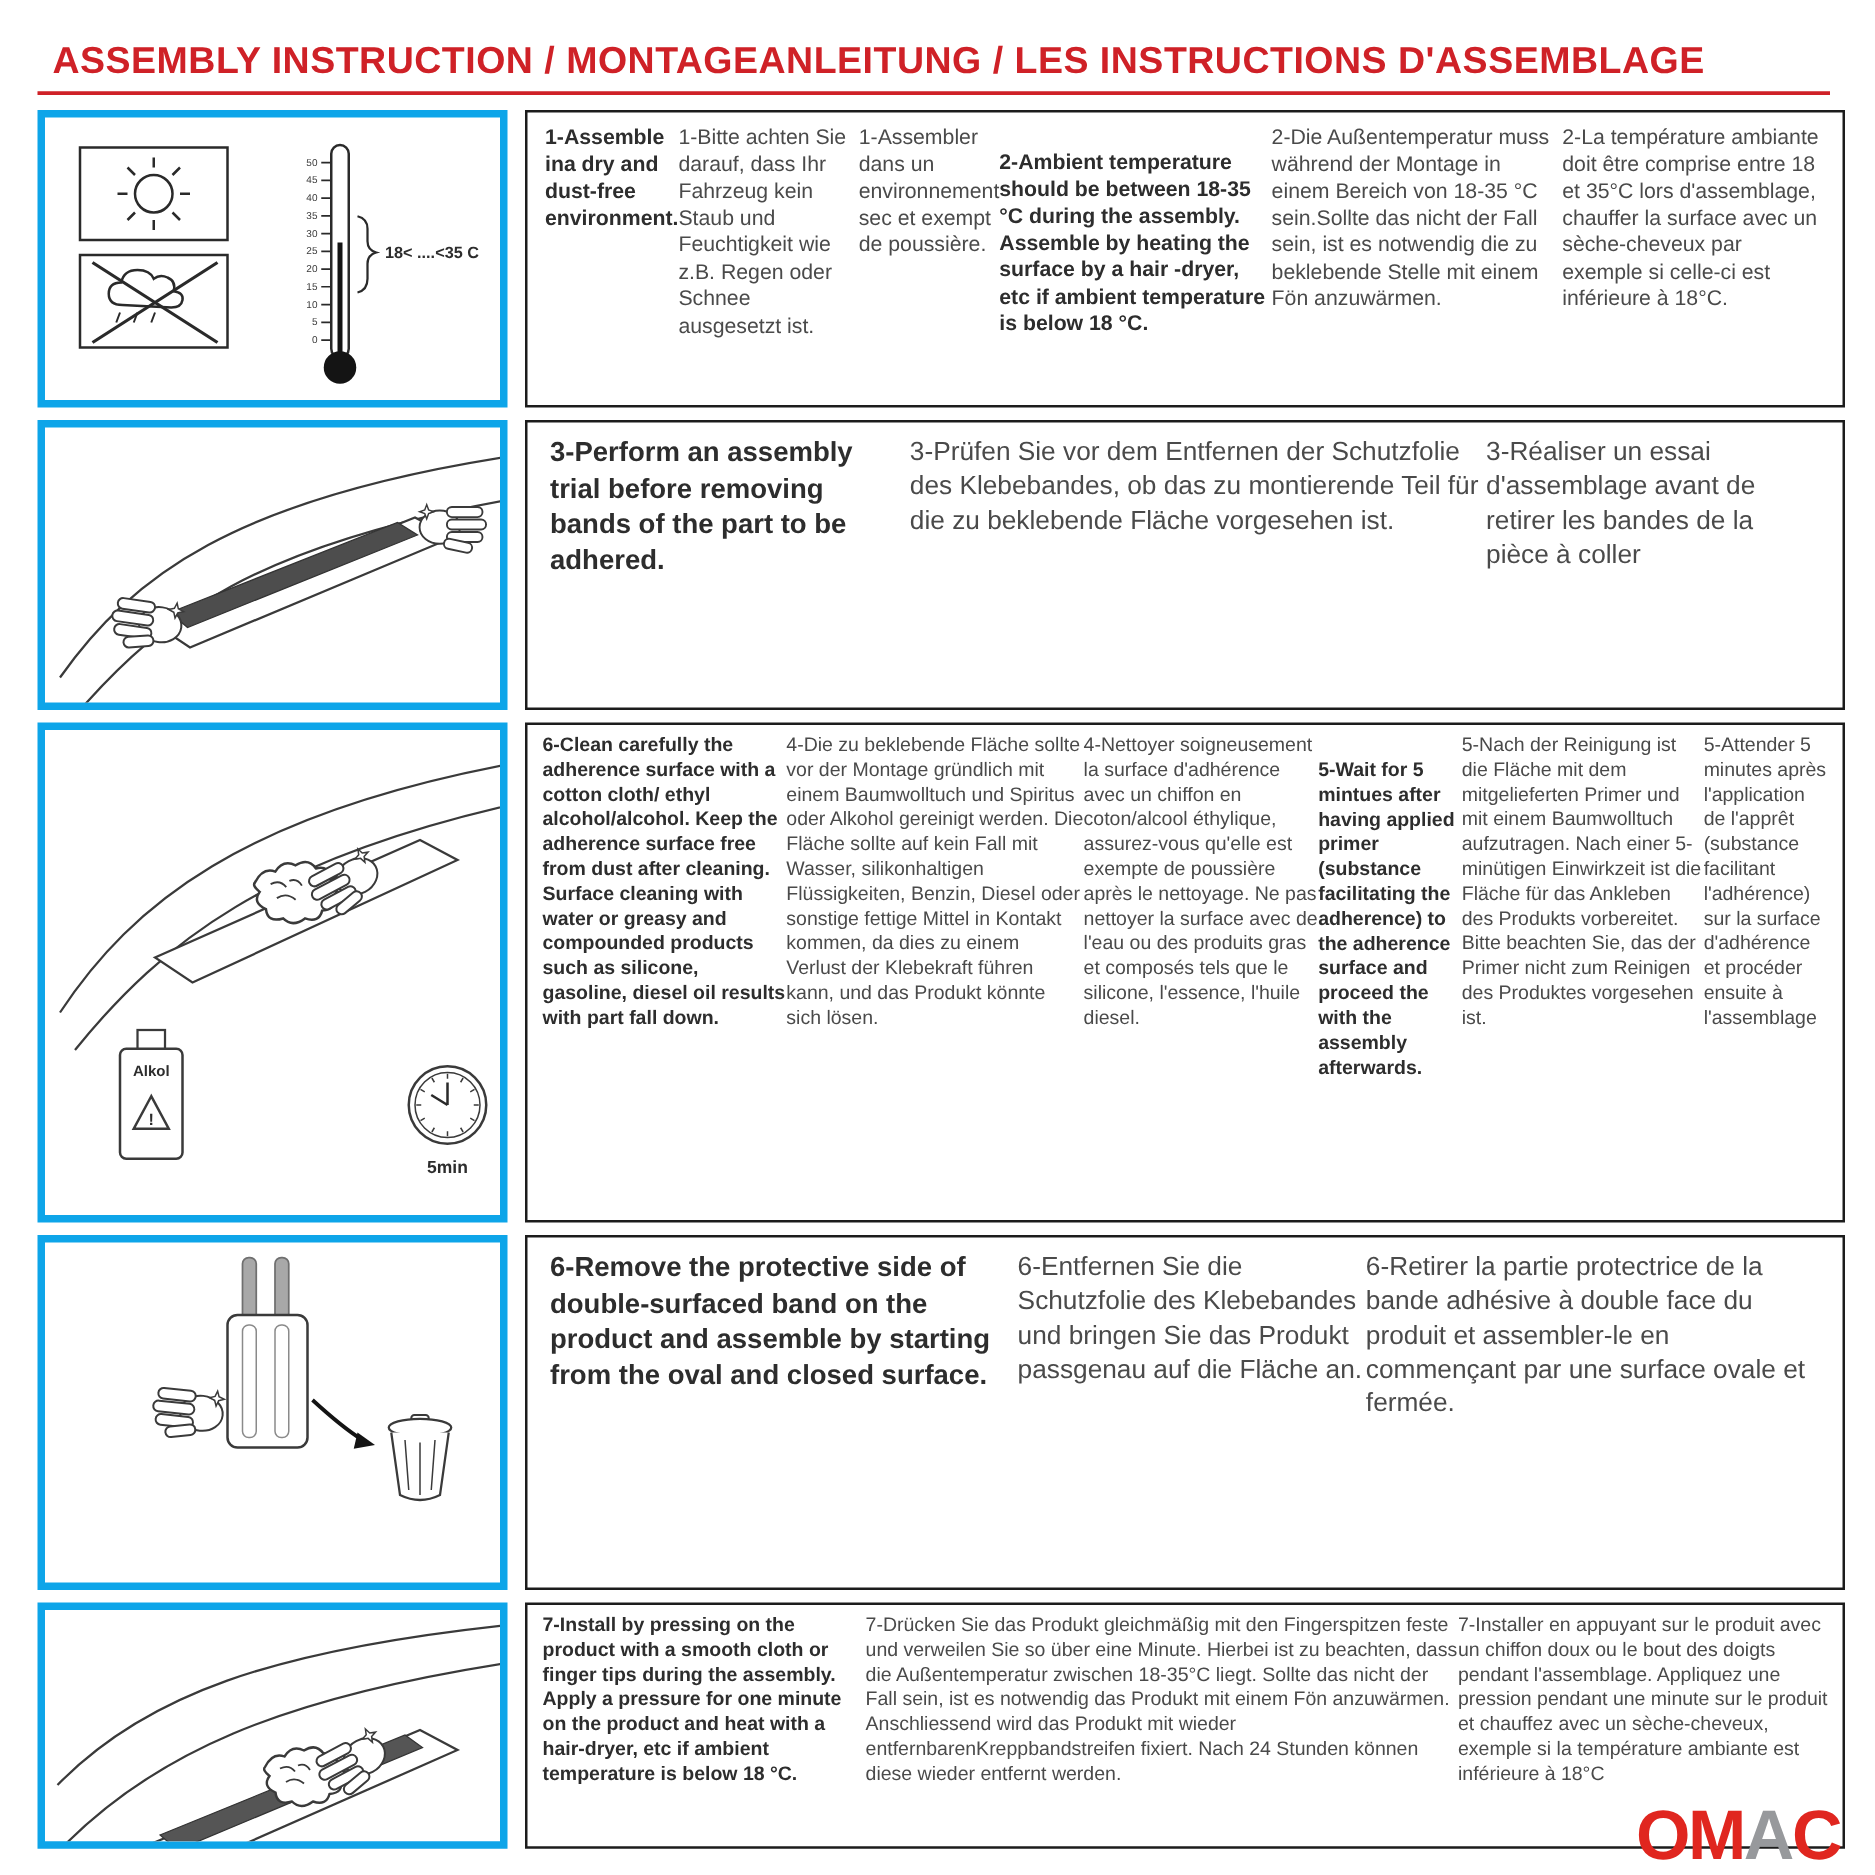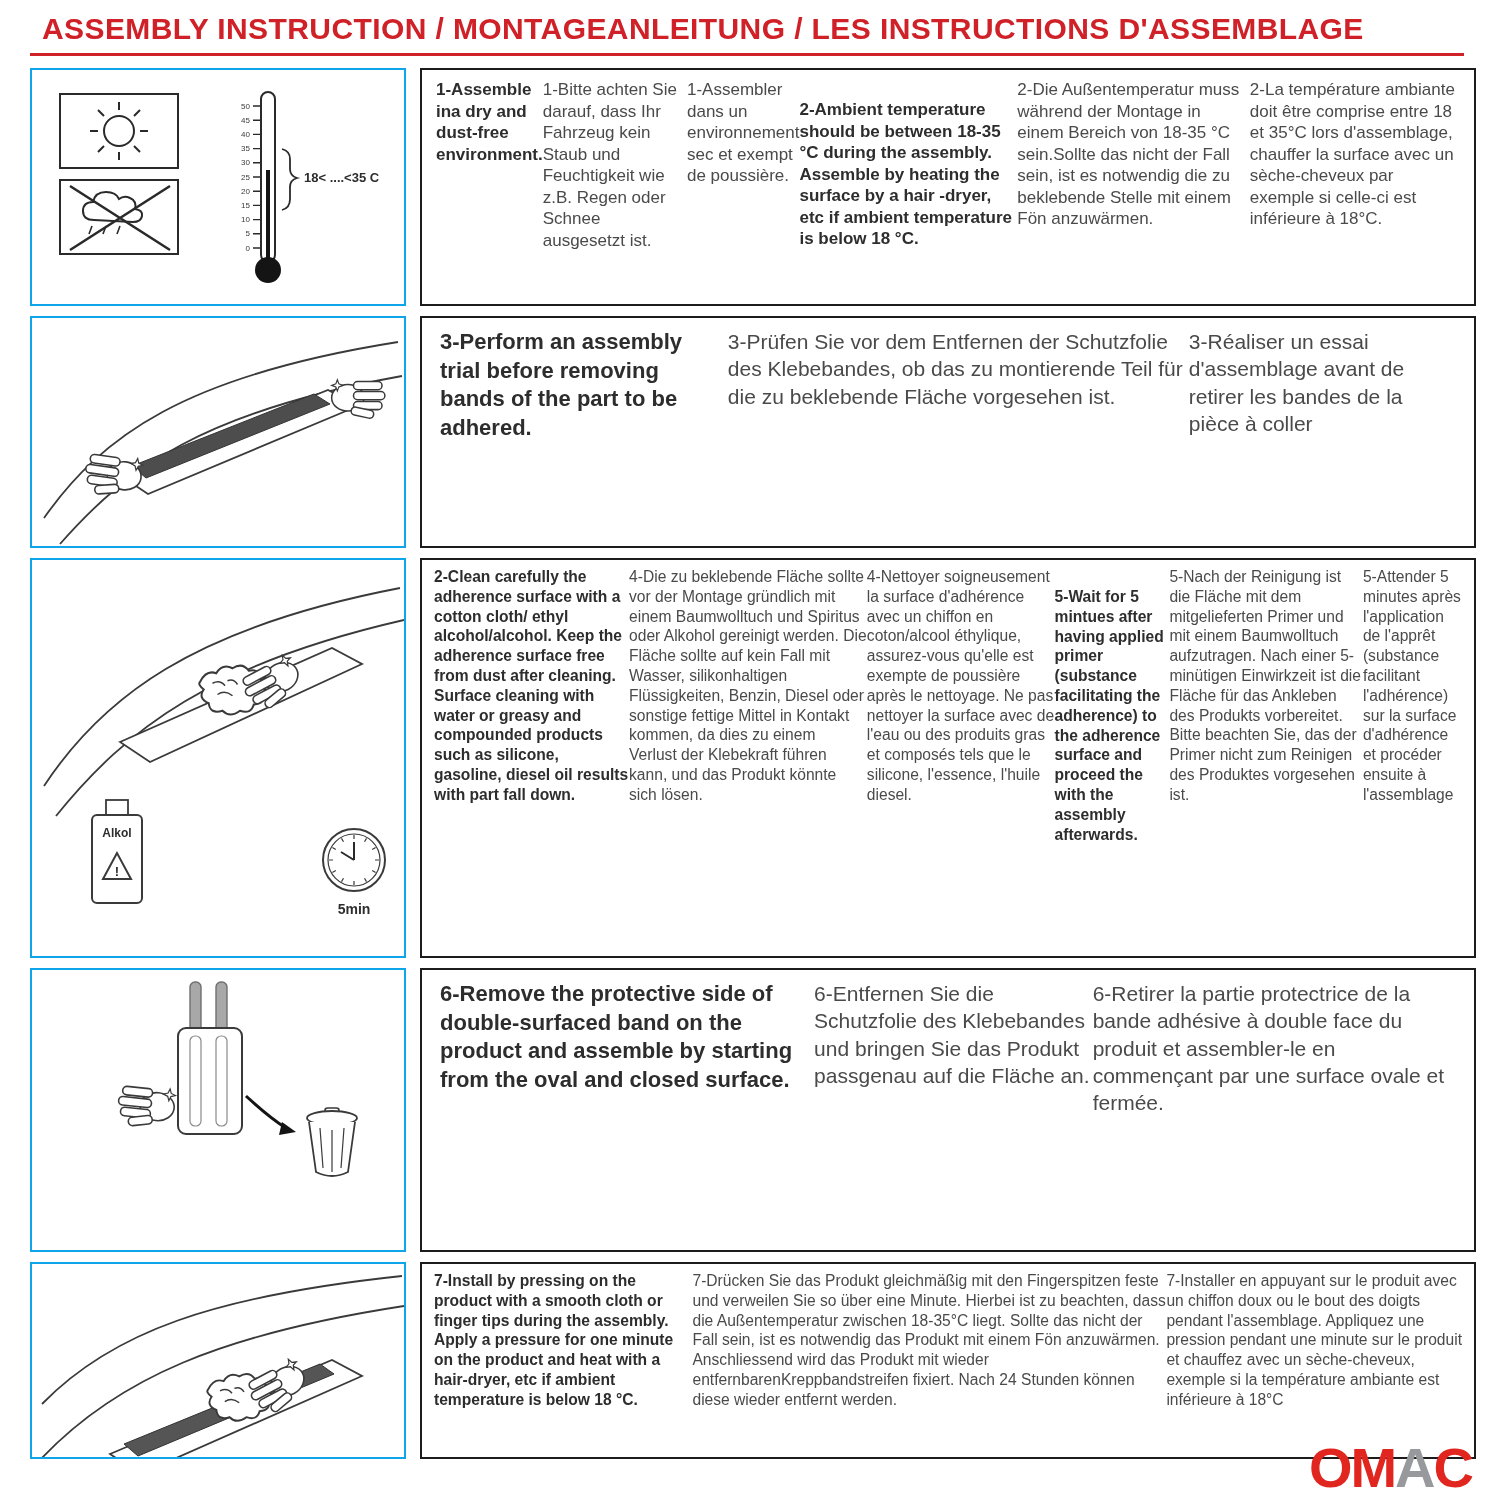--- a/index.html
+++ b/index.html
@@ -6,34 +6,34 @@
   html,body { background:#ffffff; }
   body {
     width:1500px; height:1500px;
     font-family:"Liberation Sans","DejaVu Sans",sans-serif;
     color:#474747;
   }
   .page { width:1500px; height:1500px; padding:12px 24px 0 30px; position:relative; overflow:hidden; }
 
   .title {
     color:#cf2127; font-weight:bold; font-size:30px; letter-spacing:.4px;
-    padding-left:12px; white-space:nowrap;
+    padding-left:12px; white-space:nowrap;margin-top:20px;
   }
   .title-rule { border-bottom:3px solid #cf2127; margin:7px 0 12px 0; width:1434px; }
 
   .row { display:flex; gap:14px; margin-bottom:10px; }
   .row-1 { height:238px; }
   .row-2 { height:232px; }
   .row-3 { height:400px; }
   .row-4 { height:284px; }
   .row-5 { height:197px; }
 
   .illus {
     width:376px; flex:none; height:100%;
-    border:2px solid #0ea5e9; background:#fff; overflow:hidden;
+    border:6px solid #0ea5e9; background:#fff; overflow:hidden;
   }
   .illus svg { display:block; }
 
   .text-box {
     flex:1; height:100%; border:2px solid #1c1c1c; background:#fff;
     overflow:hidden; display:flex; flex-direction:row;
   }
   .text-box.center { justify-content:center; }
 
   .p { color:#4a4a4a; }
@@ -171,21 +171,21 @@
         <g>
           <circle cx="322" cy="300" r="31" fill="#fff" stroke="#3a3a3a" stroke-width="2"></circle>
           <circle cx="322" cy="300" r="26" fill="none" stroke="#3a3a3a" stroke-width="1.2"></circle>
           <path d="M343,300 L347,300 M340.2,310.5 L343.6,312.5 M332.5,318.2 L334.5,321.6 M322,321 L322,325 M311.5,318.2 L309.5,321.6 M303.8,310.5 L300.4,312.5 M301,300 L297,300 M303.8,289.5 L300.4,287.5 M311.5,281.8 L309.5,278.4 M322,279 L322,275 M332.5,281.8 L334.5,278.4 M340.2,289.5 L343.6,287.5" stroke="#3a3a3a" stroke-width="1.2"></path>
           <path d="M322,300 L322,282 M322,300 L309,292" stroke="#2a2a2a" stroke-width="2"></path>
         </g>
         <text x="322" y="354" font-size="14" font-weight="bold" text-anchor="middle" fill="#2d2d2d">5min</text>
       </svg>
     </div>
     <div class="text-box s-small">
-      <p class="p b">2-Clean carefully the adherence surface with a cotton cloth/ ethyl alcohol/alcohol. Keep the adherence surface free from dust after cleaning. Surface cleaning with water or greasy and compounded products such as silicone, gasoline, diesel oil results with part fall down.</p>
+      <p class="p b">6-Clean carefully the adherence surface with a cotton cloth/ ethyl alcohol/alcohol. Keep the adherence surface free from dust after cleaning. Surface cleaning with water or greasy and compounded products such as silicone, gasoline, diesel oil results with part fall down.</p>
       <p class="p">4-Die zu beklebende Fläche sollte vor der Montage gründlich mit einem Baumwolltuch und Spiritus oder Alkohol gereinigt werden. Die Fläche sollte auf kein Fall mit Wasser, silikonhaltigen Flüssigkeiten, Benzin, Diesel oder sonstige fettige Mittel in Kontakt kommen, da dies zu einem Verlust der Klebekraft führen kann, und das Produkt könnte sich lösen.</p>
       <p class="p">4-Nettoyer soigneusement la surface d'adhérence avec un chiffon en coton/alcool éthylique, assurez-vous qu'elle est exempte de poussière après le nettoyage. Ne pas nettoyer la surface avec de l'eau ou des produits gras et composés tels que le silicone, l'essence, l'huile diesel.</p>
       <p class="p b gap">5-Wait for 5 mintues after having applied primer (substance facilitating the adherence) to the adherence surface and proceed the with the assembly afterwards.</p>
       <p class="p">5-Nach der Reinigung ist die Fläche mit dem mitgelieferten Primer und mit einem Baumwolltuch aufzutragen. Nach einer 5-minütigen Einwirkzeit ist die Fläche für das Ankleben des Produkts vorbereitet. Bitte beachten Sie, das der Primer nicht zum Reinigen des Produktes vorgesehen ist.</p>
       <p class="p">5-Attender 5 minutes après l'application de l'apprêt (substance facilitant l'adhérence) sur la surface d'adhérence et procéder ensuite à l'assemblage</p>
     </div>
   </div>
 
   <div class="row row-4">
     <div class="illus">

